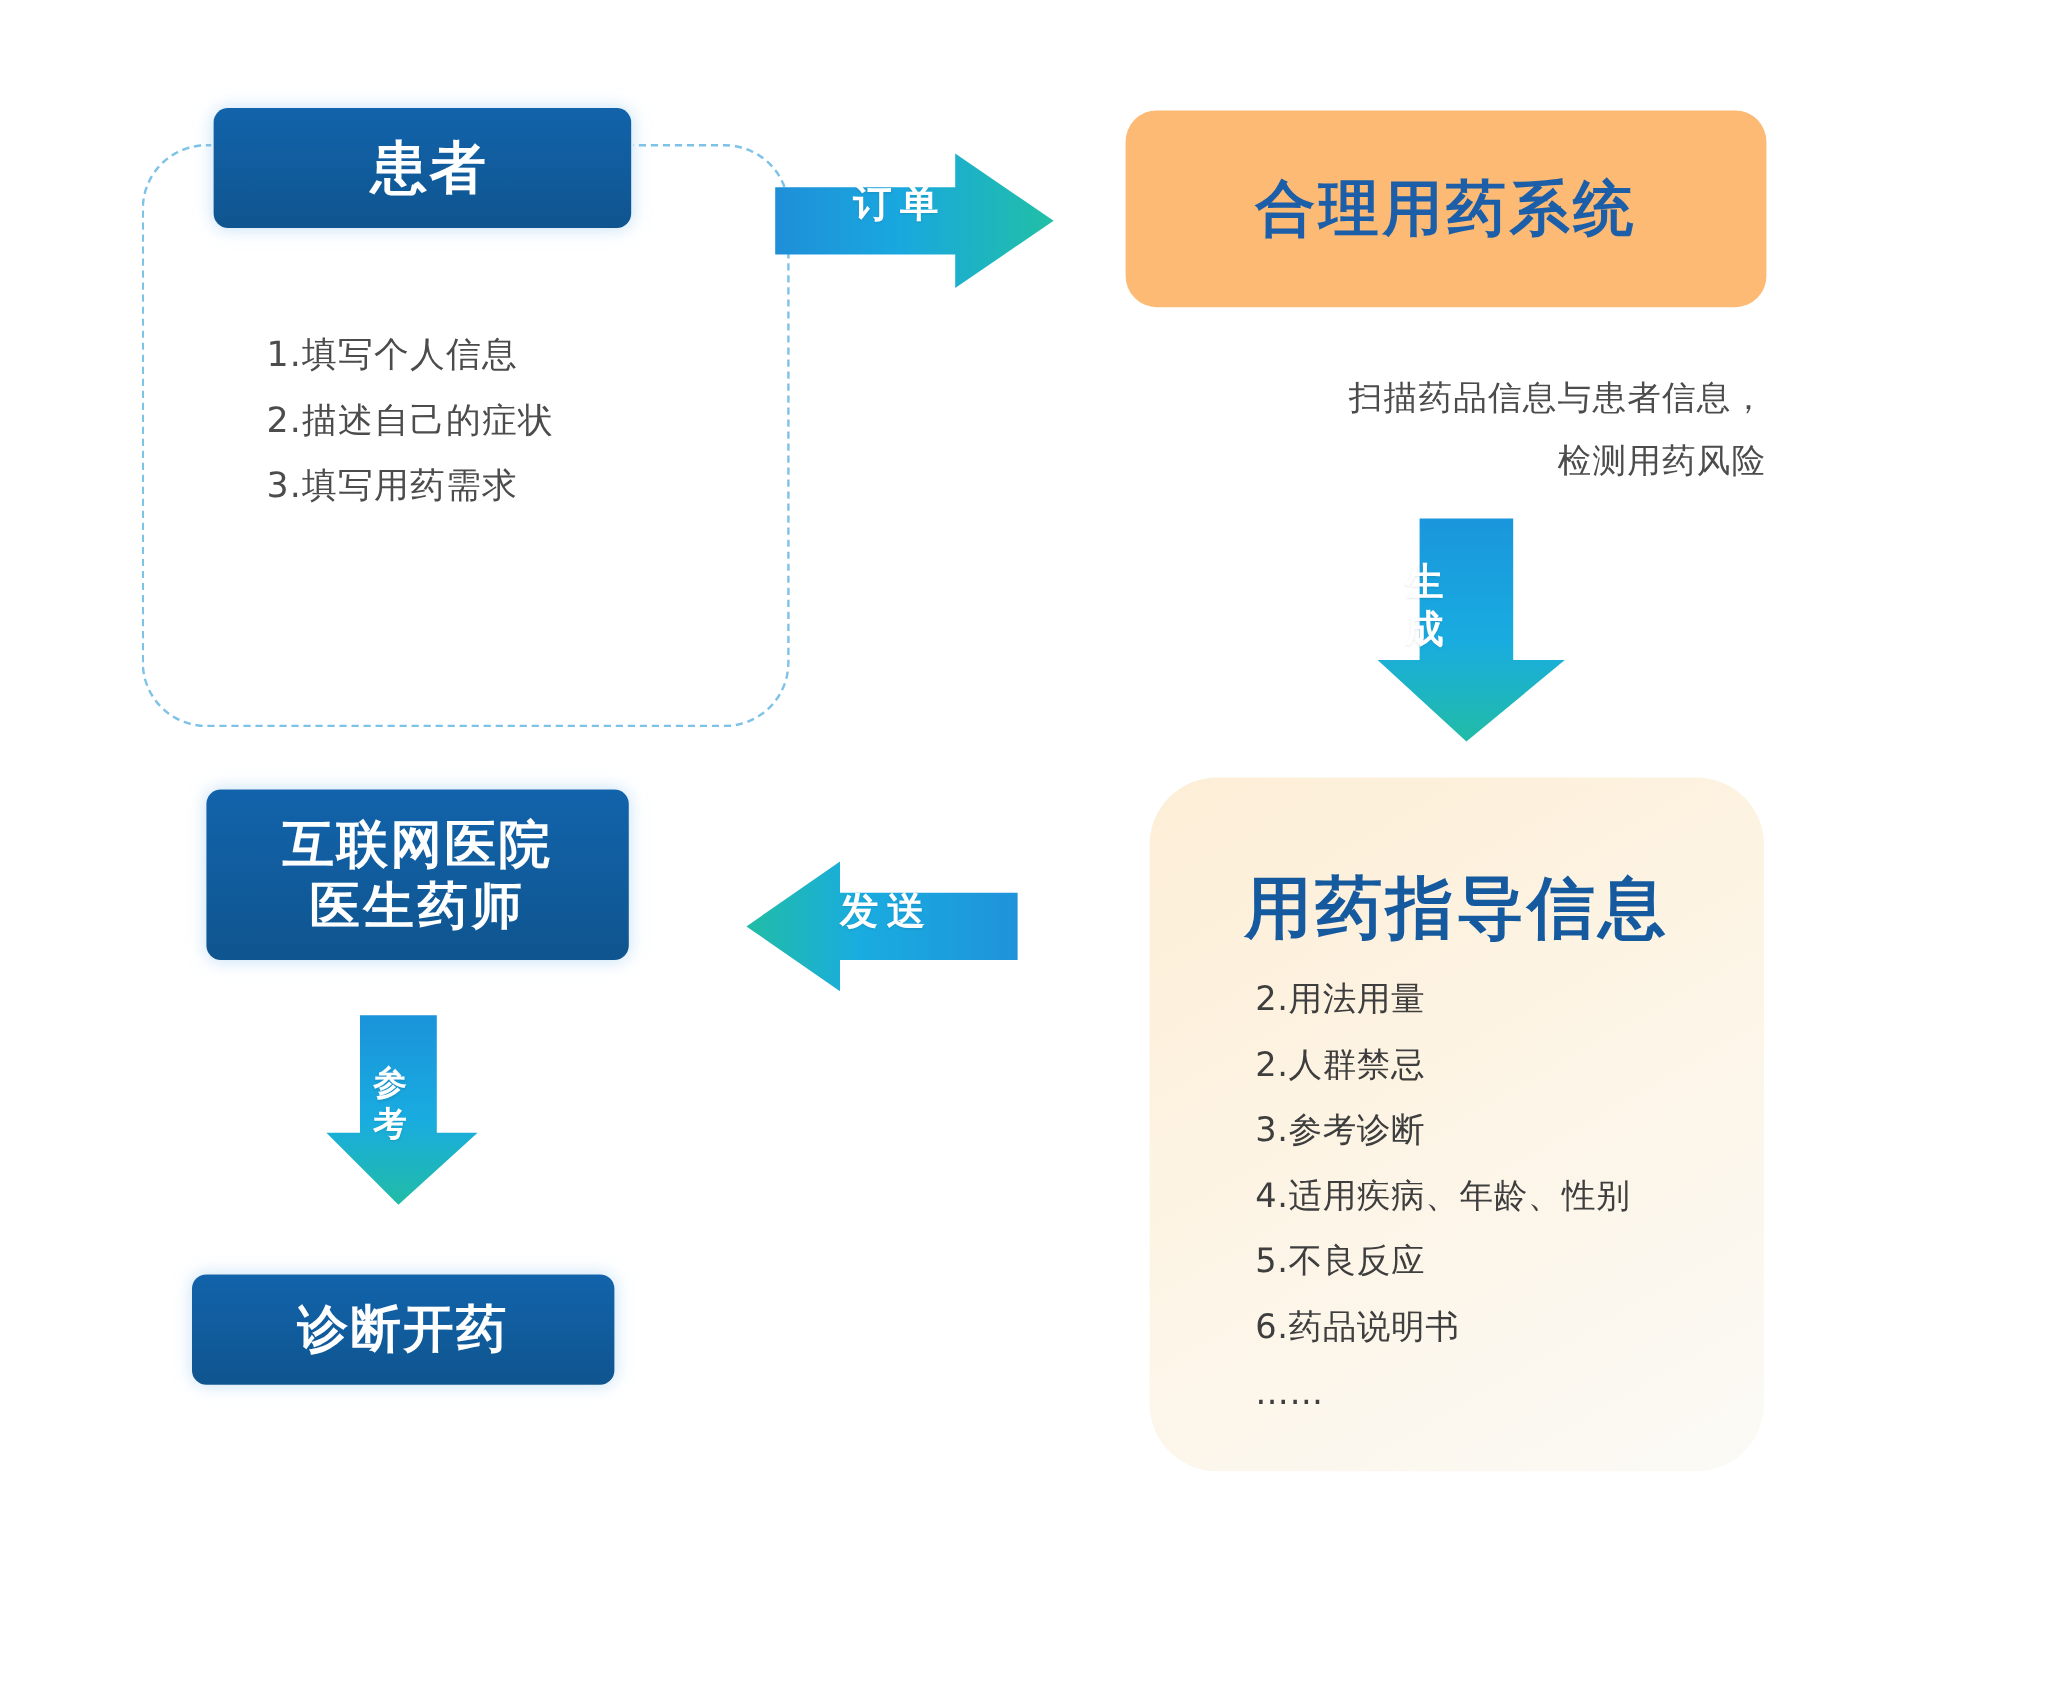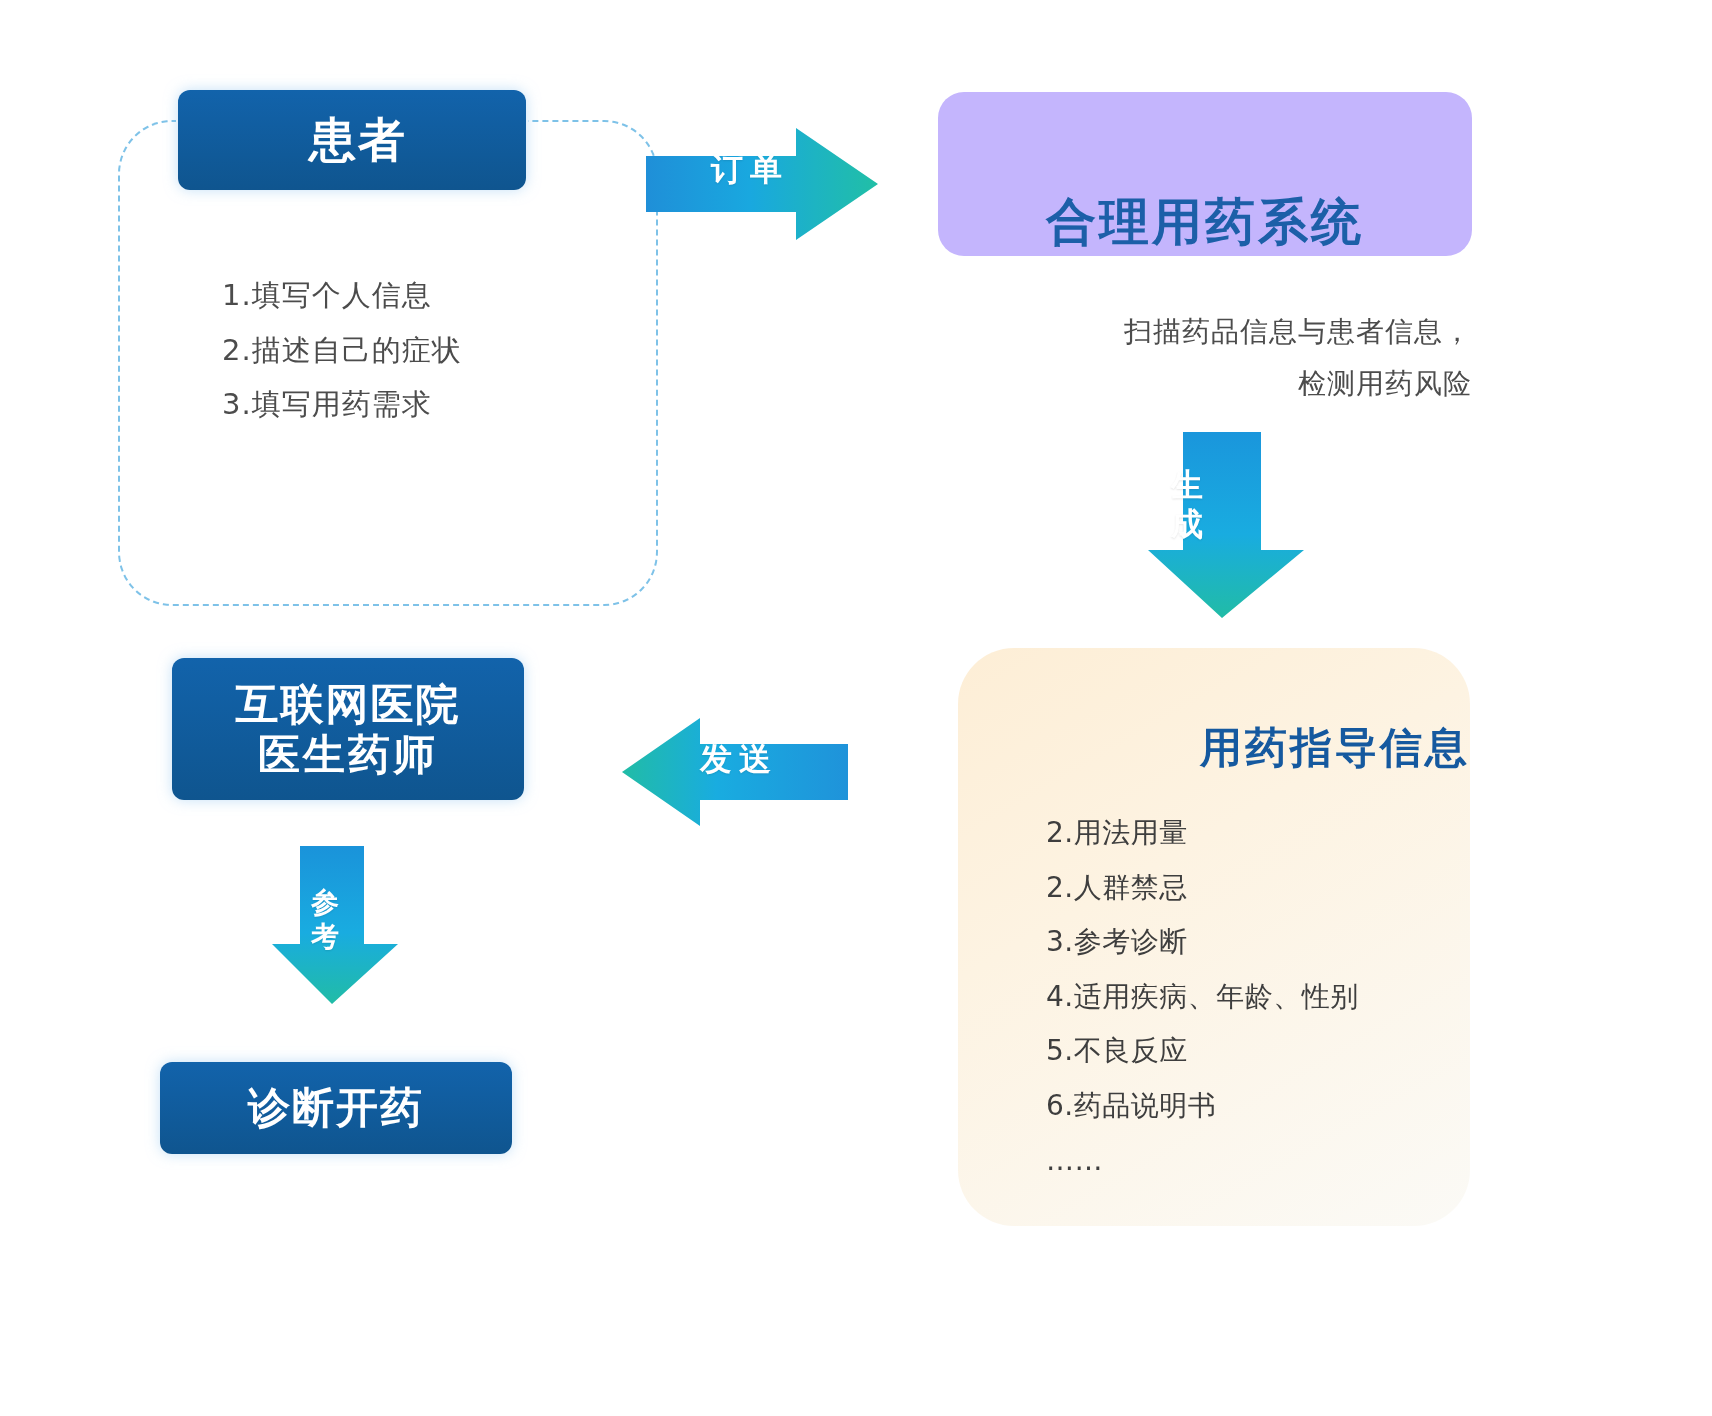--- a/index.html
+++ b/index.html
@@ -79,23 +79,23 @@
     font-size: 29px;
     line-height: 1.88;
     letter-spacing: 1px;
   }
 
   
   #sys-box {
     position: absolute;
     left: 938px; top: 92px;
     width: 534px; height: 164px;
-    background: #c4b5fd;
+    background: #fdba74;
     border-radius: 26px;
-    display: flex; align-items: flex-end; justify-content: center;
+    display: flex; align-items: center; justify-content: center;
   }
   #sys-box .title {
     font-size: 50px;
     font-weight: bold;
     color: #1c5fa8;
     letter-spacing: 3px;
   }
   #sys-desc {
     position: absolute;
     left: 938px; top: 306px;
@@ -111,22 +111,22 @@
   #guide-panel {
     position: absolute;
     left: 958px; top: 648px;
     width: 512px; height: 578px;
     border-radius: 56px;
     background: linear-gradient(150deg,#fdeed6 0%, #fdf3e2 38%, #fbfaf6 100%);
   }
   #guide-panel .gtitle {
     position: absolute;
     left: 0; top: 72px; width: 100%;
-    text-align: right;
-    font-size: 42px;
+    text-align: center;
+    font-size: 56px;
     font-weight: bold;
     color: #15599f;
     letter-spacing: 3px;
   }
   #guide-panel .glist {
     position: absolute;
     left: 88px; top: 158px;
     width: 420px;
     color: #3e3e3e;
     font-size: 28px;

